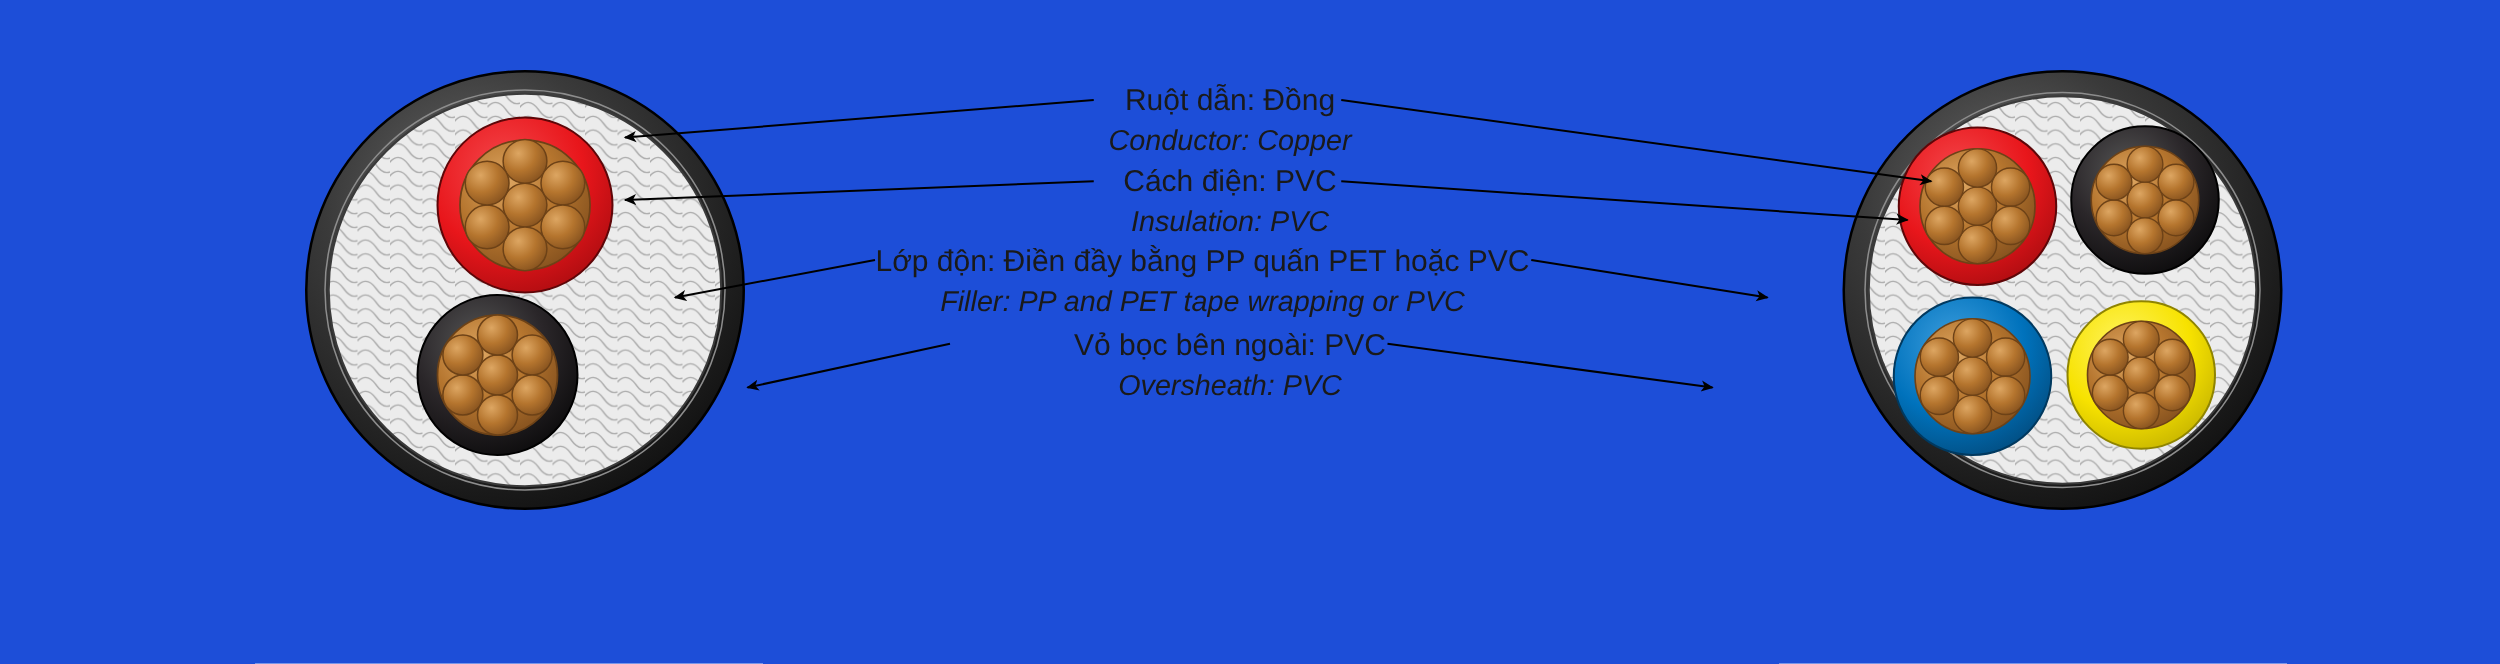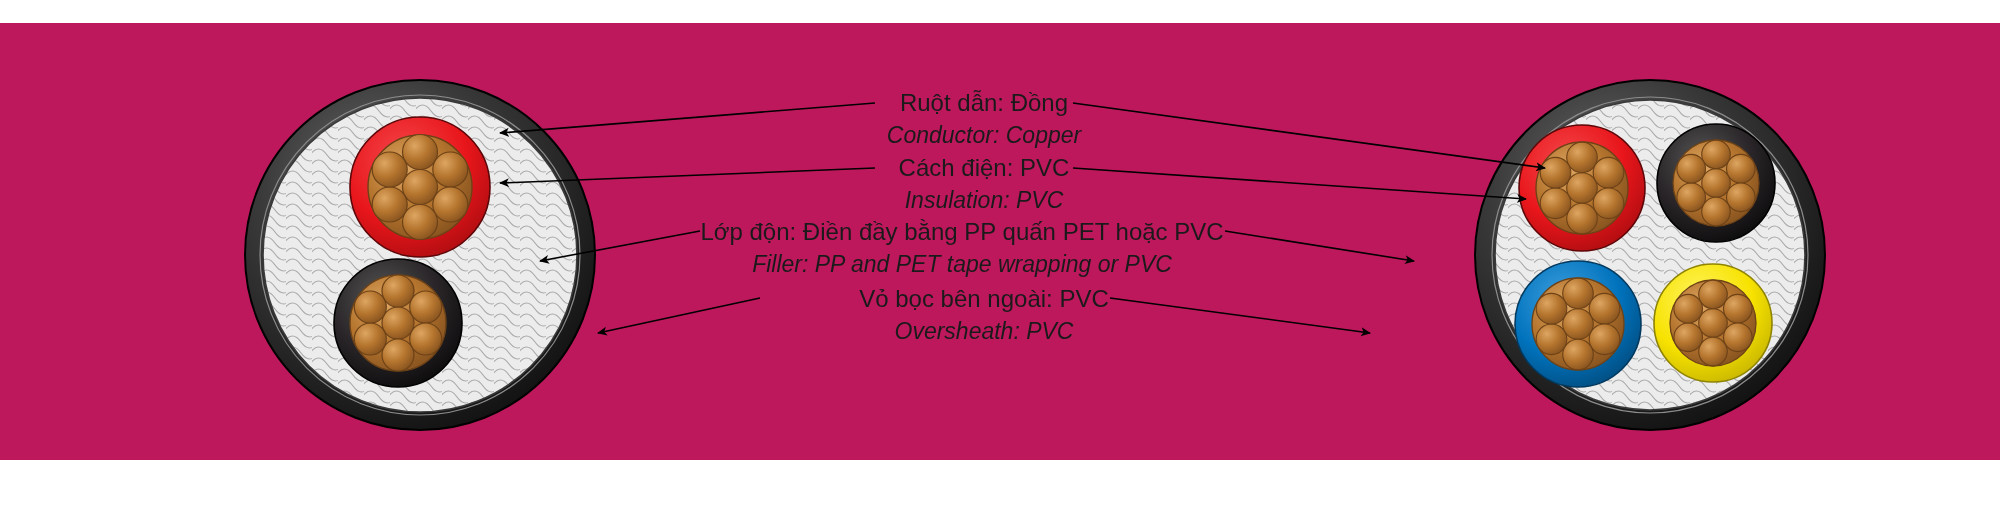--- a/index.html
+++ b/index.html
@@ -9,23 +9,22 @@
   }
   body {
     width: 2000px;
     height: 531px;
     font-family: "Liberation Sans", sans-serif;
     overflow: hidden;
   }
   #stage {
     position: relative;
     width: 2000px;
-    height: 437px;
-    background: #be185d;
-    margin-top: 23px;
+    height: 531px;
+    background: #1d4ed8;
   }
   svg.diagram {
     position: absolute;
     left: 0;
     top: 0;
     width: 2000px;
     height: 531px;
     display: block;
   }
   .label-vi {

